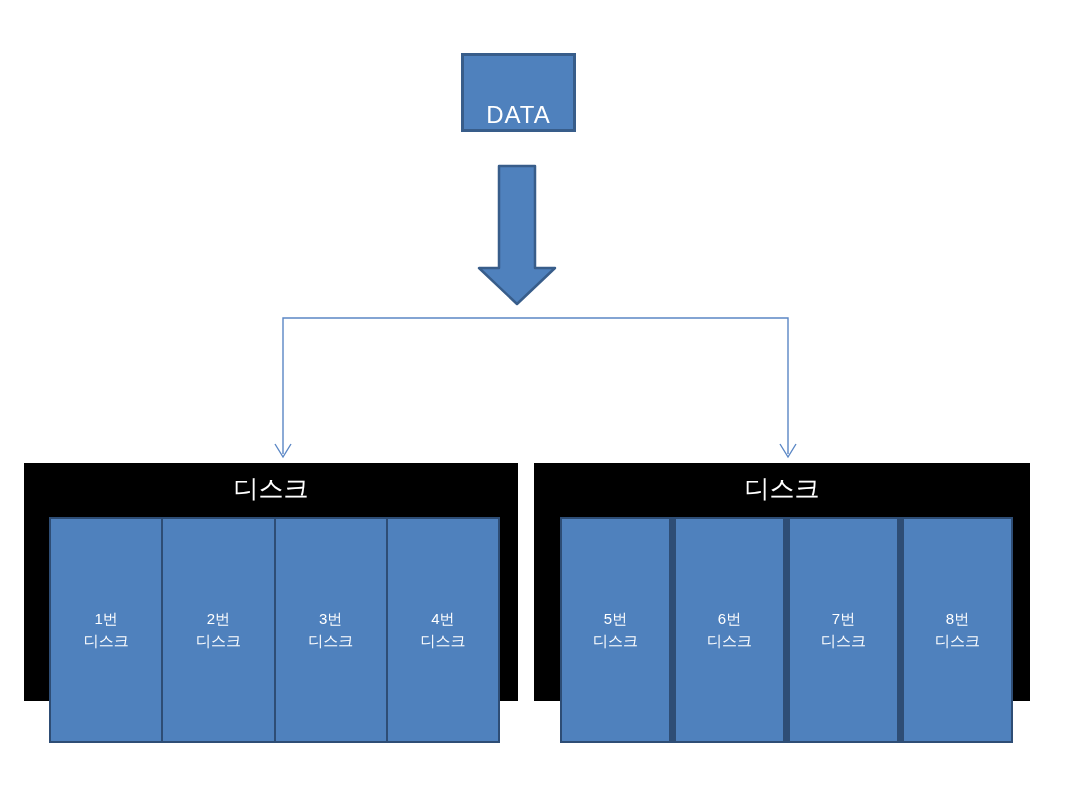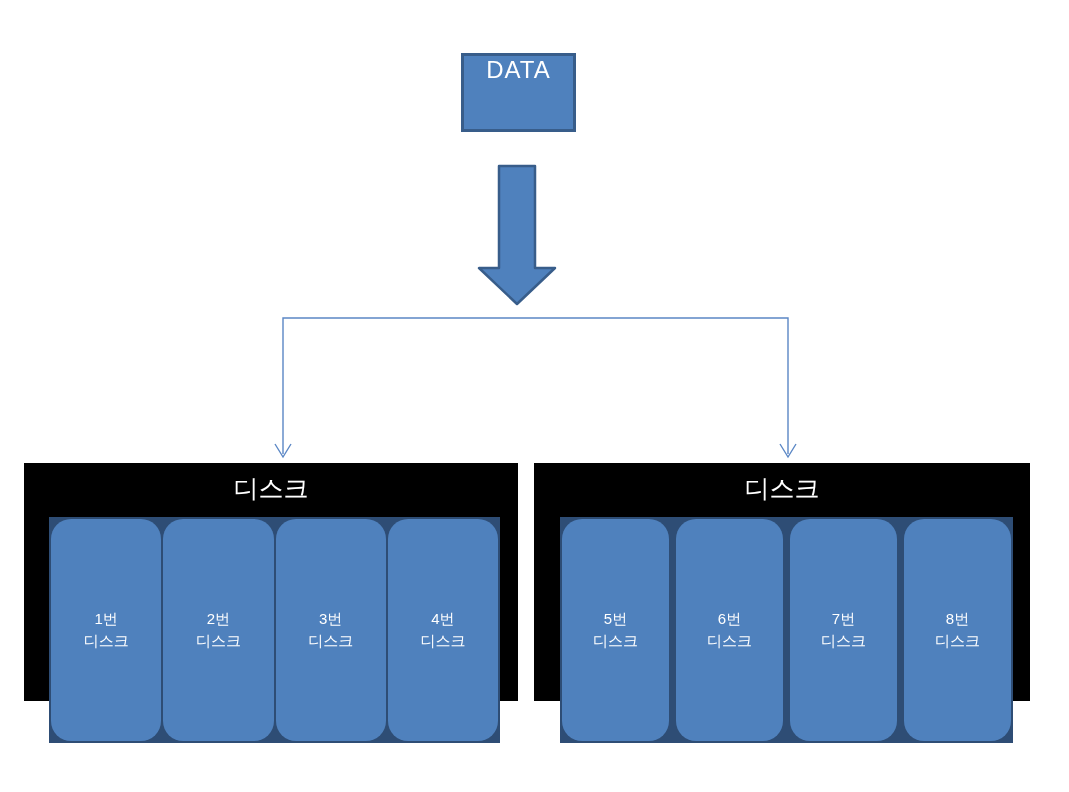--- a/index.html
+++ b/index.html
@@ -23,21 +23,21 @@
     overflow: hidden;
   }
   .abs { position: absolute; }
 
   
   .data-box {
     left: 461px; top: 53px;
     width: 115px; height: 79px;
     background: var(--accent-blue);
     border: 3px solid var(--shape-border);
-    display: flex; align-items: flex-start; justify-content: center;
+    display: flex; align-items: flex-end; justify-content: center;
     color: var(--label-text);
     font-size: 24px;
     letter-spacing: 1px;
   }
 
   
   .block-arrow { left: 477px; top: 164px; width: 80px; height: 143px; }
 
   
   .connector { left: 270px; top: 308px; width: 530px; height: 160px; }
@@ -75,21 +75,20 @@
     flex: 1 1 0;
     background: var(--accent-blue);
     display: flex;
     flex-direction: column;
     align-items: center;
     justify-content: center;
     color: var(--label-text);
     font-size: 15px;
     line-height: 1.5;
     text-align: center;
-    border-radius: 20px;
   }
 </style>
 </head>
 <body>
 
 <div class="abs data-box">
   <span>DATA</span>
 </div>
 
 <svg class="abs block-arrow" viewBox="0 0 80 143">

